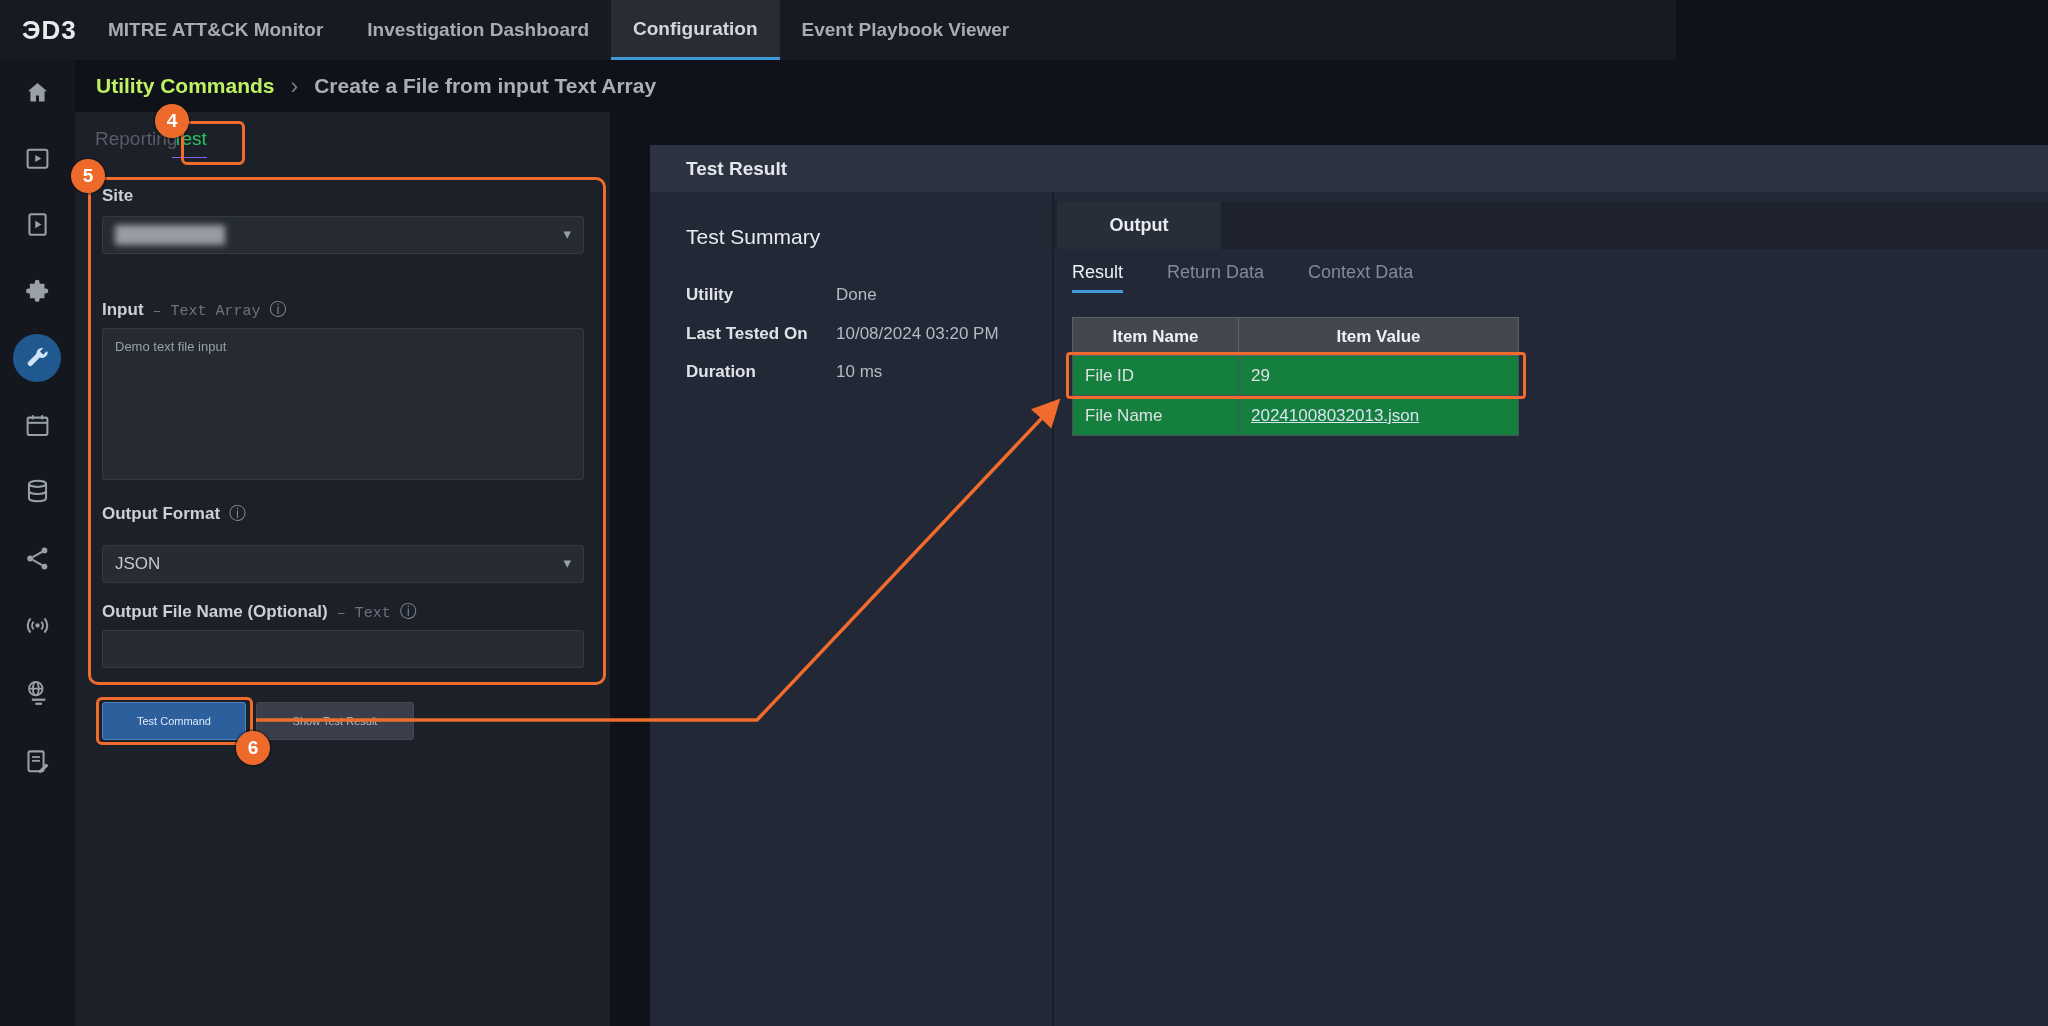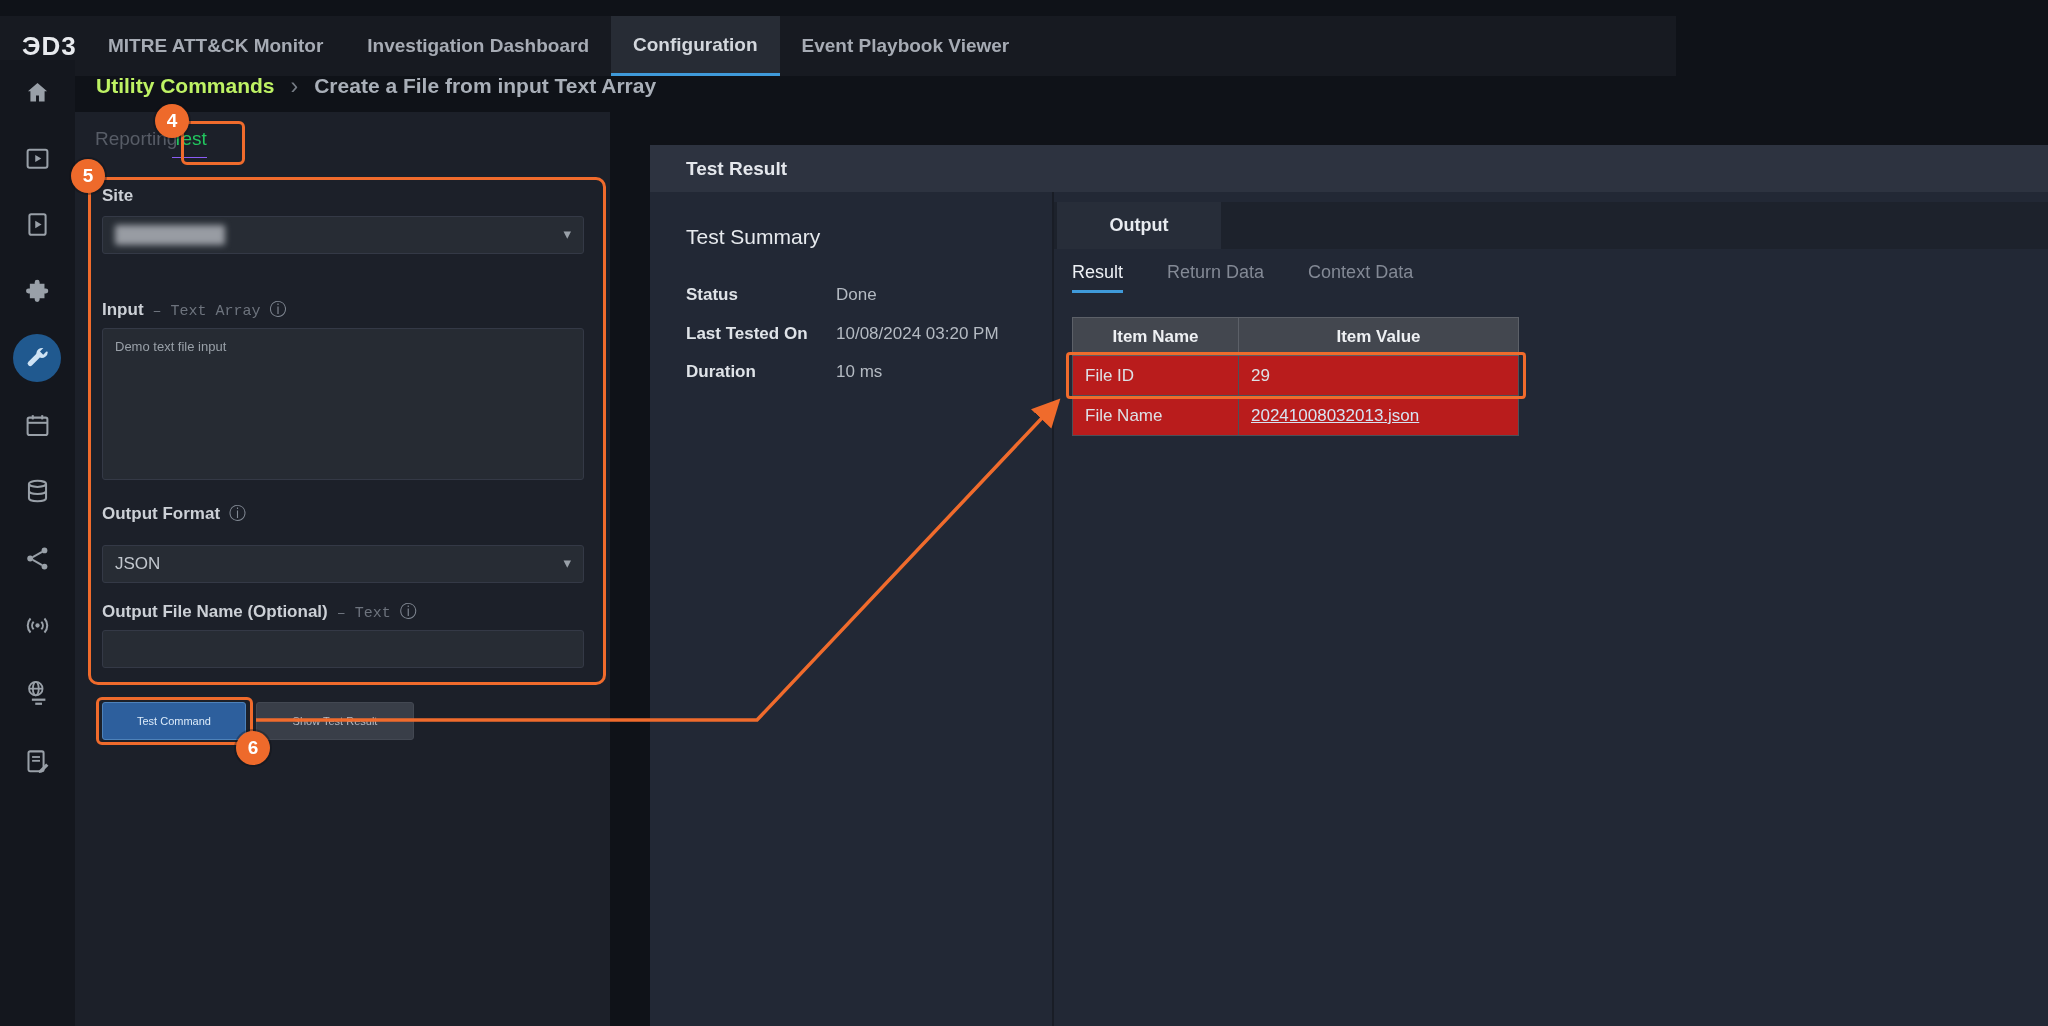--- a/index.html
+++ b/index.html
@@ -1,20 +1,20 @@
 <!DOCTYPE html>
 <html><head>
 <meta charset="utf-8">
 <style>
   *{margin:0;padding:0;box-sizing:border-box}
   html,body{width:2048px;height:1026px;background:#0f1218;font-family:"Liberation Sans","DejaVu Sans",sans-serif;overflow:hidden}
   #app{position:relative;width:2048px;height:1026px;background:#0f1218}
 
   
-  #topnav{position:absolute;left:0;top:16px;width:1676px;height:60px;background:#171a21;display:flex;align-items:stretch;z-index:5}
+  #topnav{position:absolute;left:0;top:0;width:1676px;height:60px;background:#171a21;display:flex;align-items:stretch;z-index:5}
   .logo{width:86px;display:flex;align-items:center;padding-left:22px;color:#e8eaee;font-size:26px;font-weight:bold;letter-spacing:1px;cursor:pointer}
   .navitems{display:flex;align-items:stretch}
   .navitem{display:flex;align-items:center;padding:0 22px;color:#a6abb4;font-size:19px;font-weight:bold;cursor:pointer;white-space:nowrap}
   .navitem.active{background:#272c35;color:#d3d7dd;border-bottom:3px solid #3f9ada}
 
   
   #breadcrumb{position:absolute;left:96px;top:60px;height:52px;display:flex;align-items:center;z-index:5}
   .bc-parent{color:#bef264;font-size:21px;font-weight:bold;cursor:pointer}
   .bc-sep{color:#767c85;font-size:23px;margin:0 16px}
   .bc-current{color:#a9afb8;font-size:21px;font-weight:bold}
@@ -57,21 +57,21 @@
   .sum-label{width:150px;font-weight:bold;color:#dfe3e8;font-size:17px}
   .sum-value{color:#b4bac2;font-size:17px;white-space:nowrap}
   .rp-divider{position:absolute;left:402px;top:47px;width:2px;height:834px;background:#191d26}
   .out-strip{position:absolute;left:404px;top:57px;width:994px;height:47px;background:#1d222c}
   .out-tab{position:absolute;left:407px;top:57px;width:164px;height:47px;background:#272d39;display:flex;align-items:center;justify-content:center;font-weight:bold;font-size:18px;color:#e8ebf0;cursor:pointer}
   .subtabs{position:absolute;left:422px;top:117px;display:flex;gap:44px}
   .subtab{font-size:18px;color:#838995;cursor:pointer;padding-bottom:7px}
   .subtab.active{color:#eef1f5;border-bottom:3px solid #3f9ada}
   .result-table{position:absolute;left:422px;top:172px;border-collapse:collapse}
   .result-table th{height:38px;background:#43474f;border:1px solid #5c6068;color:#eef0f3;font-size:17px;font-weight:bold;text-align:center}
-  .result-table td{height:40px;background:#b91c1c;border:1px solid #4c5058;color:#dde1e6;font-size:17px;padding:0 12px;text-align:left}
+  .result-table td{height:40px;background:#15803d;border:1px solid #4c5058;color:#dde1e6;font-size:17px;padding:0 12px;text-align:left}
   .col-name{width:166px}.col-value{width:280px}
   .file-link{color:#d7e3f2;text-decoration:underline;cursor:pointer}
 
   
   .obox{position:absolute;border:3px solid #f06b2c;pointer-events:none;z-index:40}
   #obox-tab{left:181px;top:121px;width:64px;height:44px;border-radius:6px}
   #obox-form{left:88px;top:177px;width:518px;height:508px;border-radius:10px}
   #obox-btn{left:96px;top:697px;width:157px;height:48px;border-radius:6px}
   #obox-row{left:1066px;top:352px;width:460px;height:47px;border-radius:4px}
   .badge{position:absolute;width:34px;height:34px;border-radius:50%;background:#ee6a2b;color:#fff;font-size:19px;font-weight:bold;display:flex;align-items:center;justify-content:center;z-index:45;box-shadow:0 0 0 2px rgba(15,18,24,.35)}
@@ -220,21 +220,21 @@
     <div class="btn btn-show">Show Test Result</div>
   </section>
 
   <section id="right-panel">
     <div class="rp-header">
       <span>Test Result</span>
     </div>
 
     <div class="summary-title">Test Summary</div>
     <div class="sum-row sum-row-0">
-      <span class="sum-label">Status</span>
+      <span class="sum-label">Utility</span>
       <span class="sum-value">Done</span>
     </div>
     <div class="sum-row sum-row-1">
       <span class="sum-label">Last Tested On</span>
       <span class="sum-value">10/08/2024 03:20 PM</span>
     </div>
     <div class="sum-row sum-row-2">
       <span class="sum-label">Duration</span>
       <span class="sum-value">10 ms</span>
     </div>

